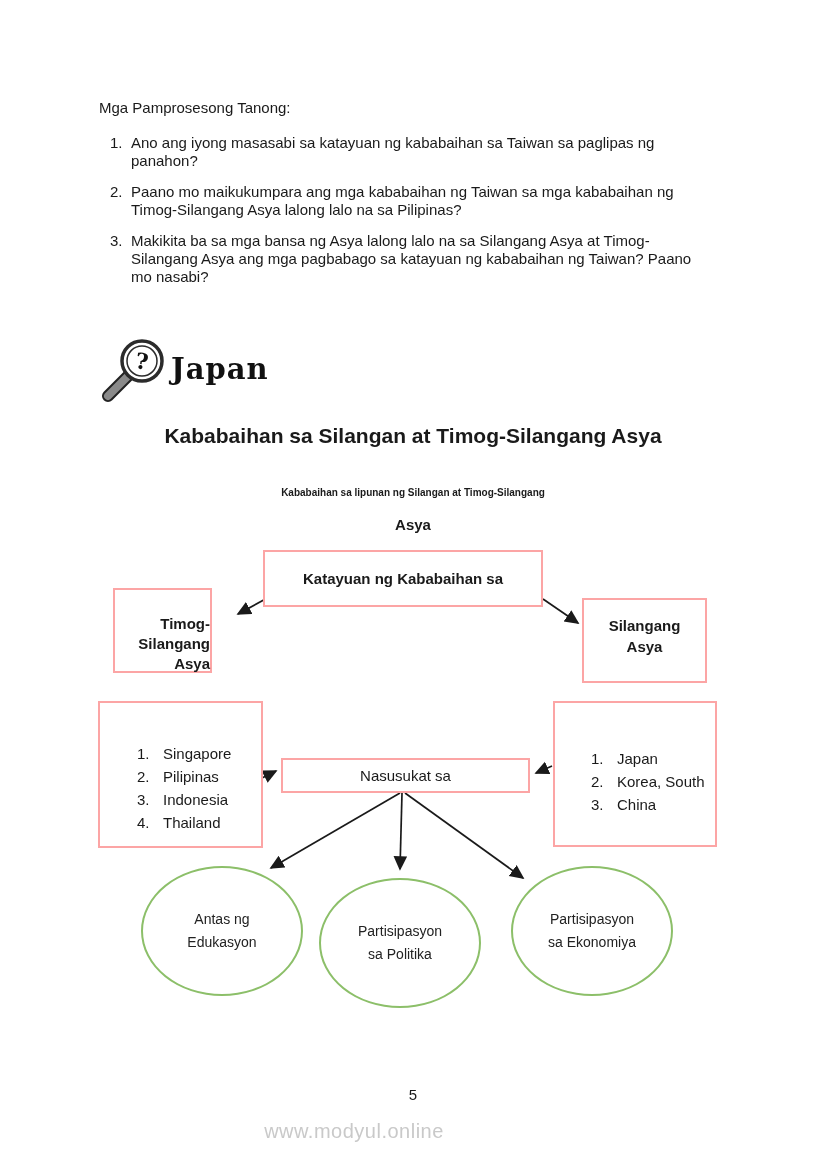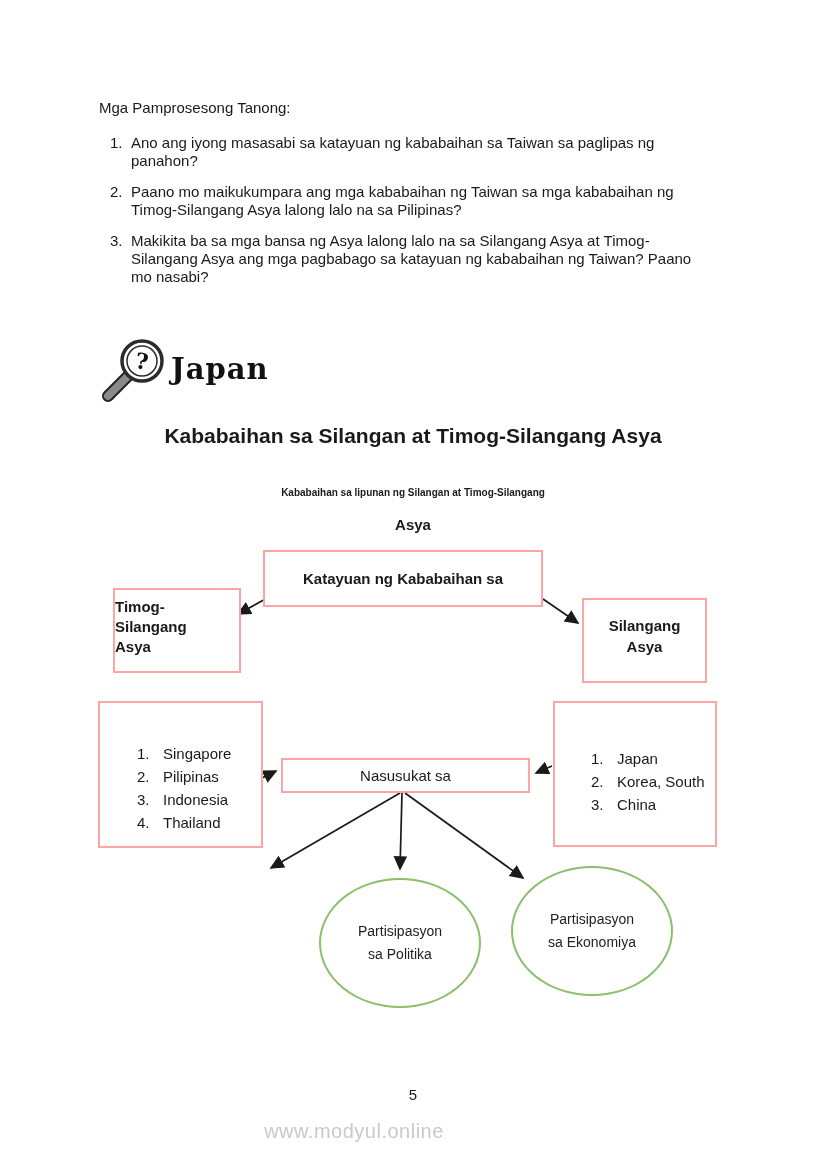--- a/index.html
+++ b/index.html
@@ -18,22 +18,22 @@
   .suriin-title{left:171px;top:352px;font-family:"DejaVu Serif",serif;font-weight:bold;
     font-size:29px;letter-spacing:1px;color:#111;}
   
   .dg-title{left:0;top:424px;width:826px;text-align:center;font-weight:bold;font-size:21px;}
   .dg-sub1{left:0;top:487px;width:758px;text-align:center;font-weight:bold;font-size:10px;margin-left:34px;}
   .dg-sub2{left:0;top:516px;width:826px;text-align:center;font-weight:bold;font-size:15px;}
   
   .gbox{border:2px solid #fca5a5;background:#fff;box-sizing:border-box;}
   .root-box{left:263px;top:550px;width:280px;height:57px;display:flex;align-items:center;
     justify-content:center;font-weight:bold;font-size:15px;}
-  .left-label{left:113px;top:588px;width:128px;height:85px;text-align:left;
-    font-weight:bold;font-size:15px;line-height:20px;padding-top:7px;}
+  .left-label{left:113px;top:588px;width:99px;height:85px;text-align:right;
+    font-weight:bold;font-size:15px;line-height:20px;padding-top:24px;}
   .right-label{left:582px;top:598px;width:125px;height:85px;text-align:center;
     font-weight:bold;font-size:15px;line-height:21px;padding-top:15px;}
   .list-box{font-size:15px;line-height:19px;}
   .list-box ol{list-style:none;margin:0;padding:0;}
   .list-box li{position:relative;padding-left:26px;margin-bottom:4px;white-space:nowrap;}
   .list-box li .num{position:absolute;left:0;top:0;}
   .left-list{left:98px;top:701px;width:165px;height:147px;padding:41px 0 0 37px;}
   .right-list{left:553px;top:701px;width:164px;height:146px;padding:46px 0 0 36px;}
   .measure-box{left:281px;top:758px;width:249px;height:35px;display:flex;align-items:center;
     justify-content:center;font-weight:normal;font-size:15px;}
@@ -151,20 +151,24 @@
       </li>
       <li>
         <span class="num">3.</span>
         <span>China</span>
       </li>
     </ol>
   </div>
 
   <div class="abs gbox measure-box">Nasusukat sa</div>
 
+  <div class="abs circle circle-left">
+    <div>Antas ng</div>
+    <div>Edukasyon</div>
+  </div>
   <div class="abs circle circle-mid">
     <div>Partisipasyon</div>
     <div>sa Politika</div>
   </div>
   <div class="abs circle circle-right">
     <div>Partisipasyon</div>
     <div>sa Ekonomiya</div>
   </div>
 
   <div class="abs page-num">5</div>

